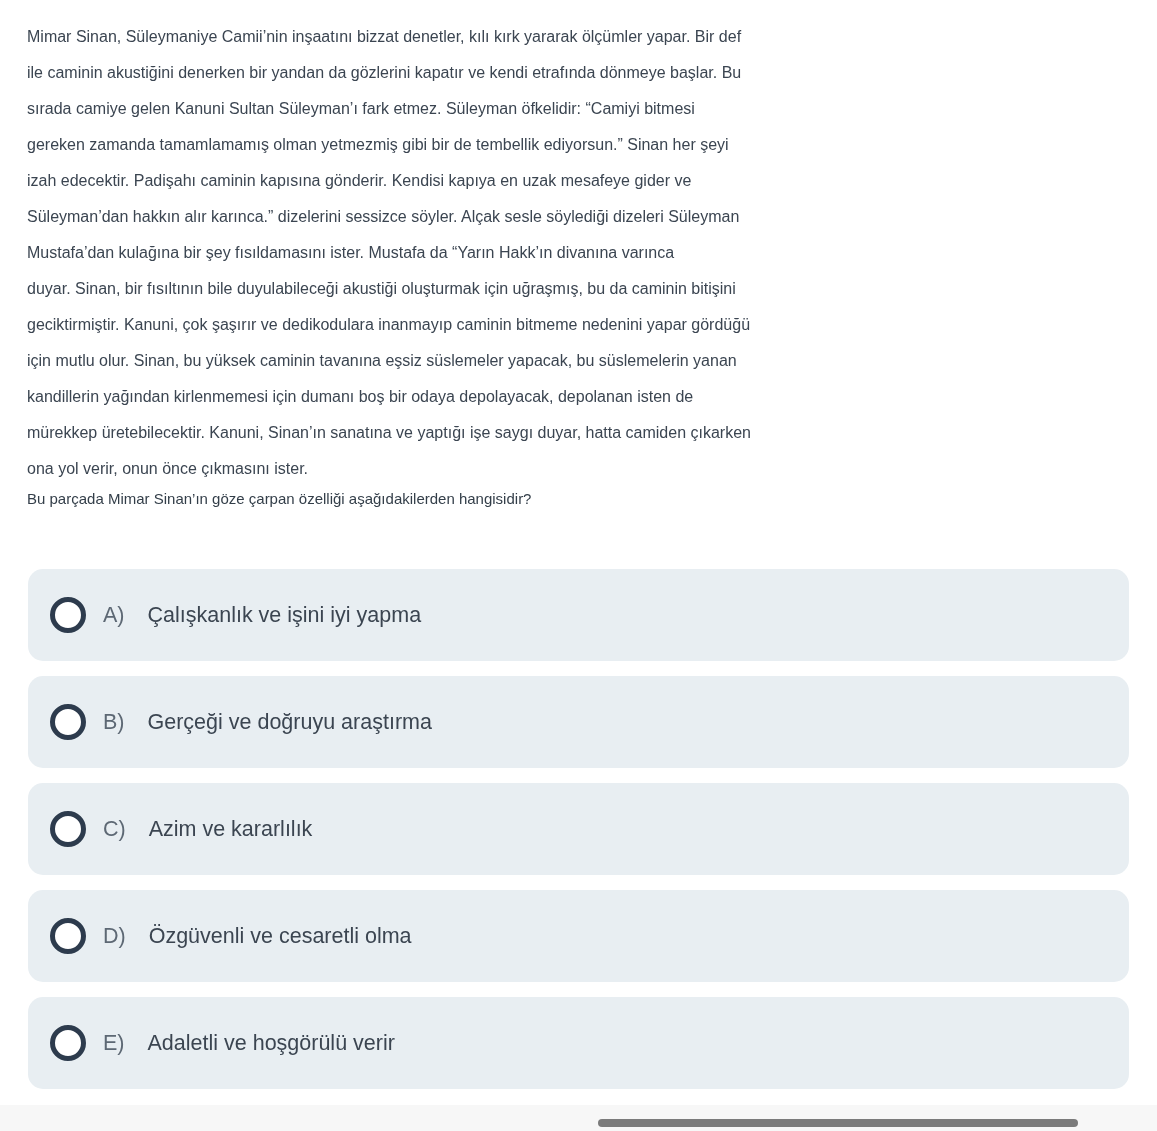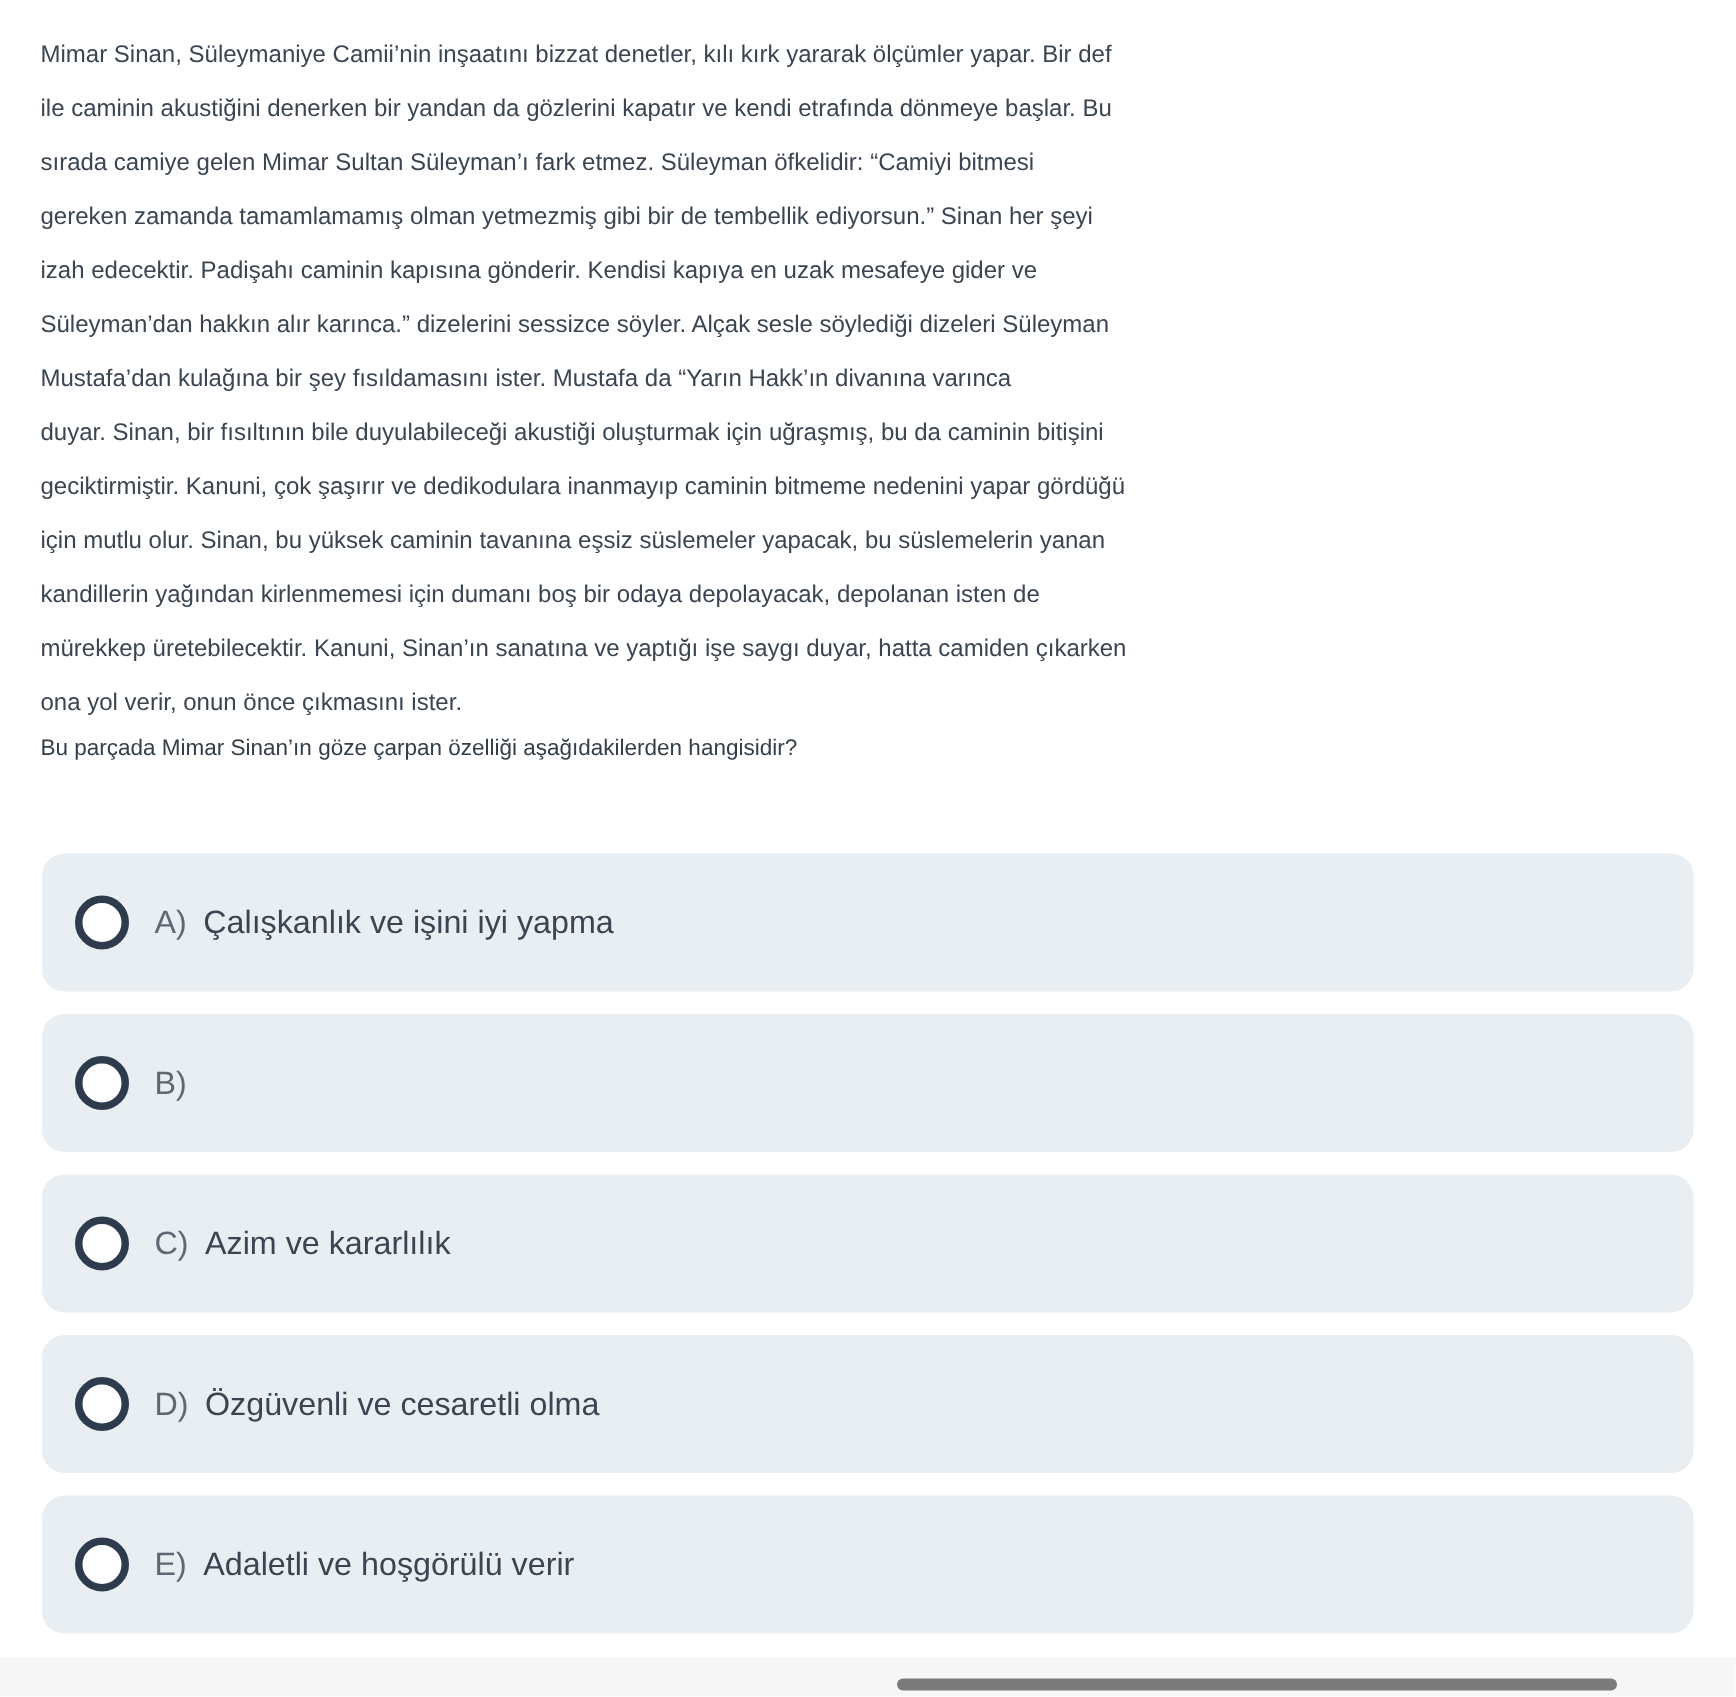--- a/index.html
+++ b/index.html
@@ -55,21 +55,21 @@
     border:5px solid #2d3b4d;
     border-radius:50%;
     background:#ffffff;
   }
   .opt-letter {
     margin-left:17px;
     font-size:21.5px;
     color:#5d6874;
   }
   .opt-text {
-    margin-left:11px;
+    margin-left:23px;
     font-size:21.5px;
     color:#3b4551;
     white-space:nowrap;
   }
   .hscroll-track {
     position:absolute;
     left:0; top:1105px;
     width:1157px; height:26px;
     background:#f7f7f7;
   }
@@ -81,21 +81,21 @@
     background:#7b7b7b;
     cursor:grab;
   }
 </style>
 </head>
 <body>
 
 <div class="passage">
   <div class="line">Mimar Sinan, Süleymaniye Camii’nin inşaatını bizzat denetler, kılı kırk yararak ölçümler yapar. Bir def</div>
   <div class="line">ile caminin akustiğini denerken bir yandan da gözlerini kapatır ve kendi etrafında dönmeye başlar. Bu</div>
-  <div class="line">sırada camiye gelen Mimar Sultan Süleyman’ı fark etmez. Süleyman öfkelidir: “Camiyi bitmesi</div>
+  <div class="line">sırada camiye gelen Kanuni Sultan Süleyman’ı fark etmez. Süleyman öfkelidir: “Camiyi bitmesi</div>
   <div class="line">gereken zamanda tamamlamamış olman yetmezmiş gibi bir de tembellik ediyorsun.” Sinan her şeyi</div>
   <div class="line">izah edecektir. Padişahı caminin kapısına gönderir. Kendisi kapıya en uzak mesafeye gider ve</div>
   <div class="line">Süleyman’dan hakkın alır karınca.” dizelerini sessizce söyler. Alçak sesle söylediği dizeleri Süleyman</div>
   <div class="line">Mustafa’dan kulağına bir şey fısıldamasını ister. Mustafa da “Yarın Hakk’ın divanına varınca</div>
   <div class="line">duyar. Sinan, bir fısıltının bile duyulabileceği akustiği oluşturmak için uğraşmış, bu da caminin bitişini</div>
   <div class="line">geciktirmiştir. Kanuni, çok şaşırır ve dedikodulara inanmayıp caminin bitmeme nedenini yapar gördüğü</div>
   <div class="line">için mutlu olur. Sinan, bu yüksek caminin tavanına eşsiz süslemeler yapacak, bu süslemelerin yanan</div>
   <div class="line">kandillerin yağından kirlenmemesi için dumanı boş bir odaya depolayacak, depolanan isten de</div>
   <div class="line">mürekkep üretebilecektir. Kanuni, Sinan’ın sanatına ve yaptığı işe saygı duyar, hatta camiden çıkarken</div>
   <div class="line">ona yol verir, onun önce çıkmasını ister.</div>
@@ -107,20 +107,21 @@
 
   <div class="option-card">
     <span class="radio"></span>
     <span class="opt-letter">A)</span>
     <span class="opt-text">Çalışkanlık ve işini iyi yapma</span>
   </div>
 
   <div class="option-card">
     <span class="radio"></span>
     <span class="opt-letter">B)</span>
+    <span class="opt-text">Gerçeği ve doğruyu araştırma</span>
   </div>
 
   <div class="option-card">
     <span class="radio"></span>
     <span class="opt-letter">C)</span>
     <span class="opt-text">Azim ve kararlılık</span>
   </div>
 
   <div class="option-card">
     <span class="radio"></span>

